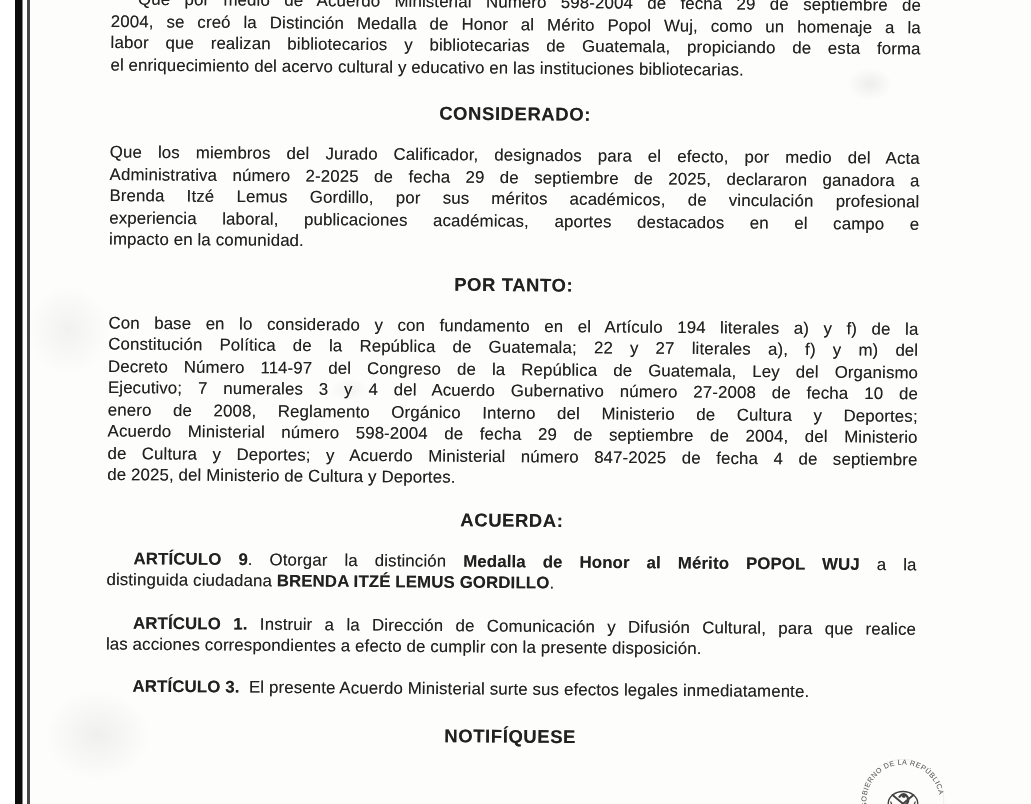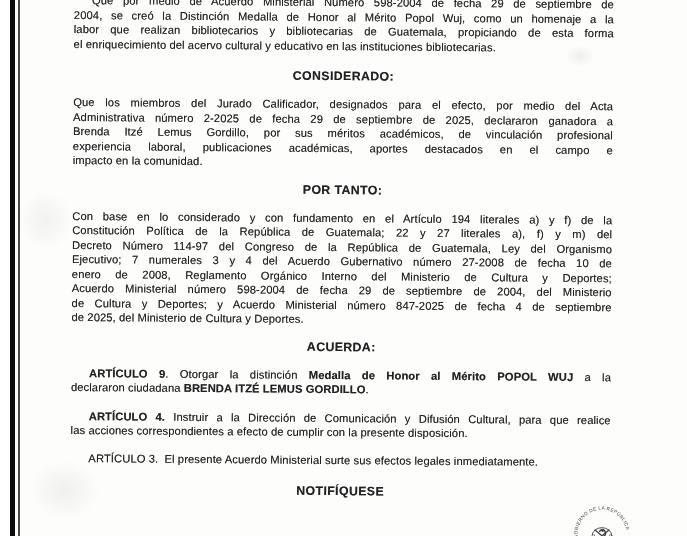--- a/index.html
+++ b/index.html
@@ -34,21 +34,21 @@
   .para { margin: 0; }
   .ln {
     font-size: 11.2px;
     line-height: 14.5px;
     height: 14.5px;
     overflow: visible;
   }
   .j { text-align: justify; text-align-last: justify; }
   .ind { padding-left: 18px; }
   .b { font-weight: 700; }
-  .lbl { font-weight: 400; margin-right: 3px; }
+  .lbl { font-weight: 700; margin-right: 3px; }
   .h {
     font-weight: 700;
     font-size: 12.3px;
     line-height: 15px;
     height: 15px;
     text-align: center;
     letter-spacing: 0.4px;
   }
   .p1 { margin-top: -7px; }
   .h-considerado { margin-top: 16px; }
@@ -117,25 +117,25 @@
       <div class="ln j">enero de 2008, Reglamento Orgánico Interno del Ministerio de Cultura y Deportes;</div>
       <div class="ln j">Acuerdo Ministerial número 598-2004 de fecha 29 de septiembre de 2004, del Ministerio</div>
       <div class="ln j">de Cultura y Deportes; y Acuerdo Ministerial número 847-2025 de fecha 4 de septiembre</div>
       <div class="ln">de 2025, del Ministerio de Cultura y Deportes.</div>
     </div>
 
     <div class="h h-acuerda">ACUERDA:</div>
 
     <div class="para art1">
       <div class="ln j ind"><span class="b">ARTÍCULO 9</span><span>. Otorgar la distinción </span><span class="b">Medalla de Honor al Mérito POPOL WUJ</span><span> a la</span></div>
-      <div class="ln"><span>declararon ciudadana </span><span class="b">BRENDA ITZÉ LEMUS GORDILLO</span><span>.</span></div>
+      <div class="ln"><span>distinguida ciudadana </span><span class="b">BRENDA ITZÉ LEMUS GORDILLO</span><span>.</span></div>
     </div>
 
     <div class="para art2">
-      <div class="ln j ind"><span class="b">ARTÍCULO 4.</span><span> Instruir a la Dirección de Comunicación y Difusión Cultural, para que realice</span></div>
+      <div class="ln j ind"><span class="b">ARTÍCULO 1.</span><span> Instruir a la Dirección de Comunicación y Difusión Cultural, para que realice</span></div>
       <div class="ln">las acciones correspondientes a efecto de cumplir con la presente disposición.</div>
     </div>
 
     <div class="para art3">
       <div class="ln ind"><span class="lbl">ARTÍCULO 3.</span><span> El presente Acuerdo Ministerial surte sus efectos legales inmediatamente.</span></div>
     </div>
 
     <div class="h h-notifiquese">NOTIFÍQUESE</div>
 
   </div>

